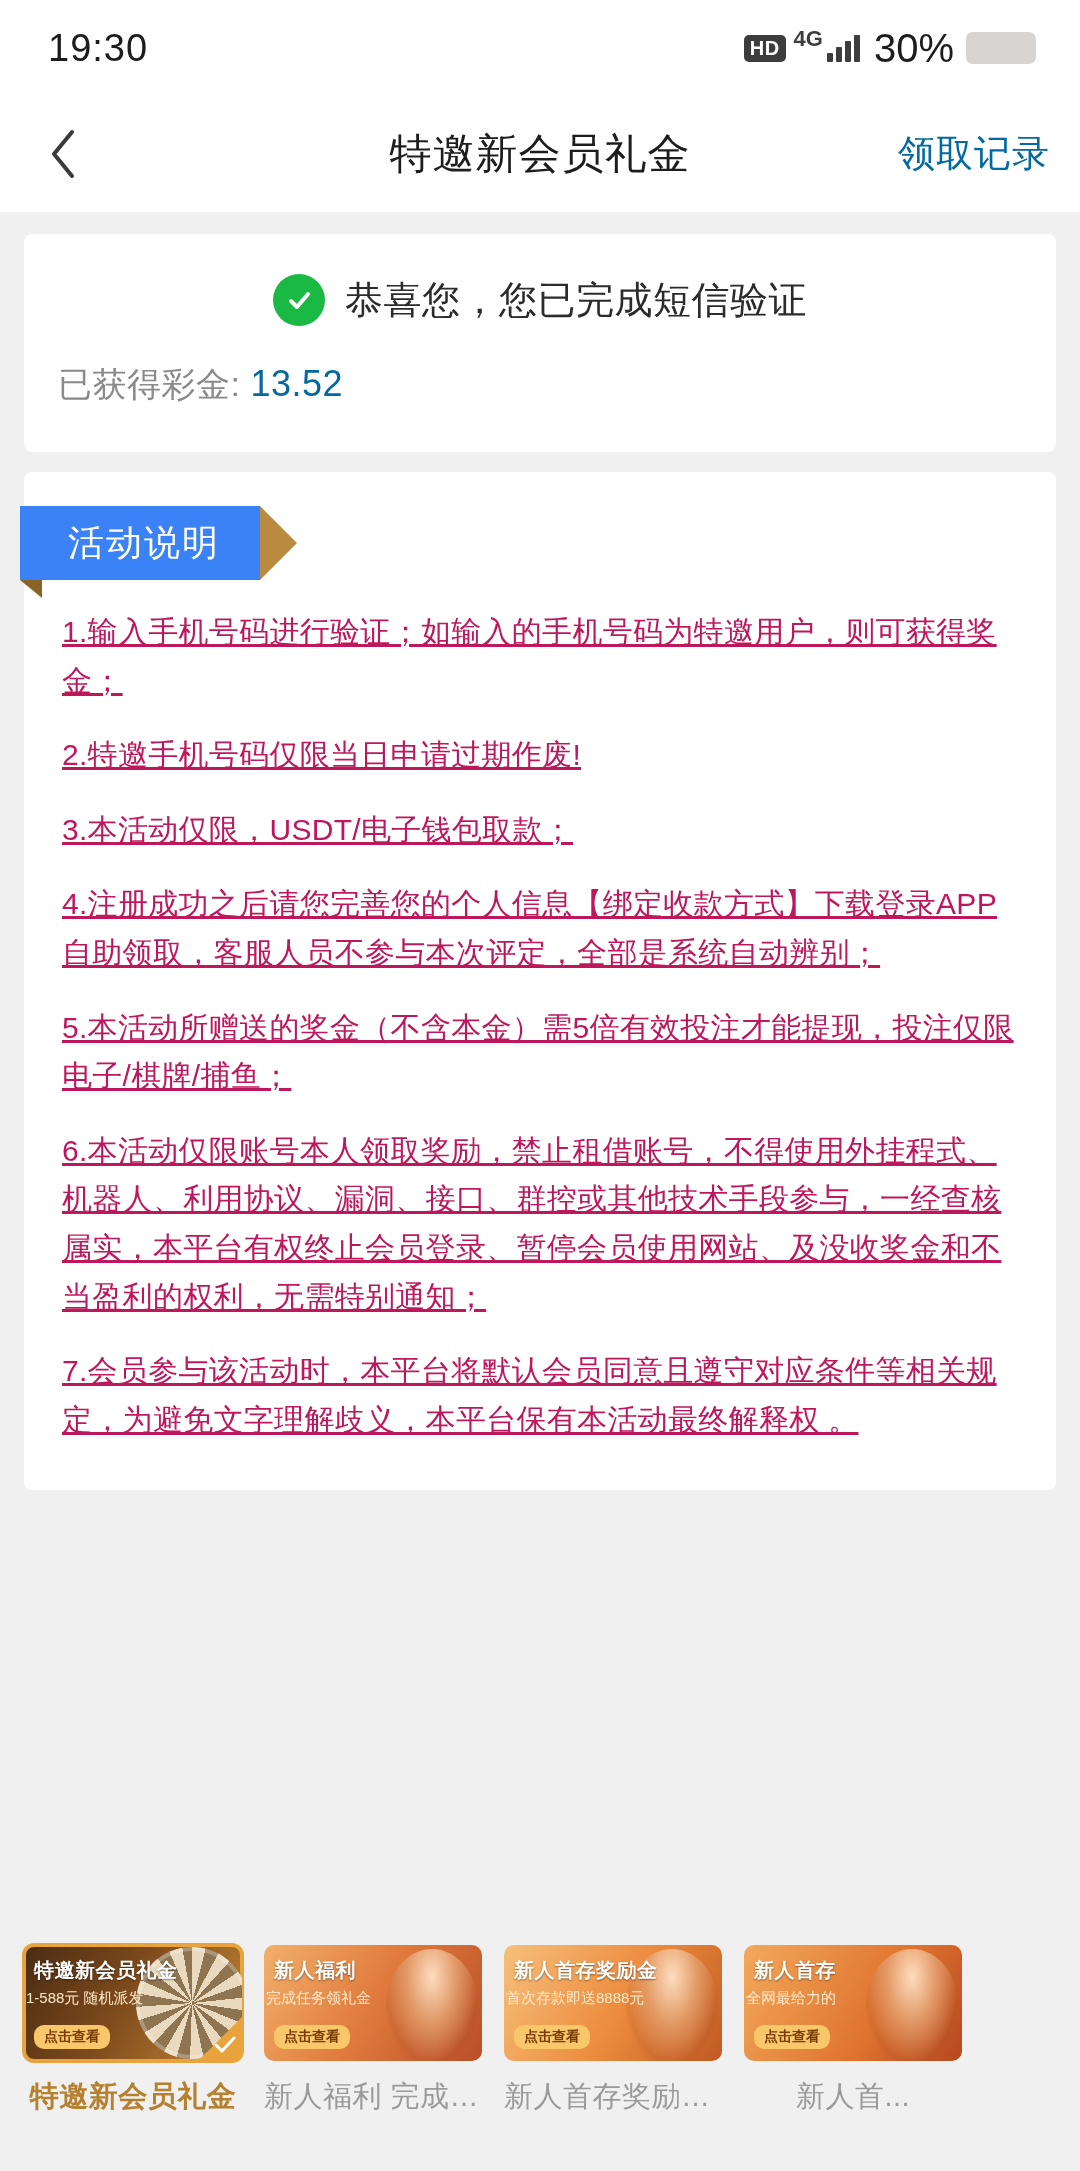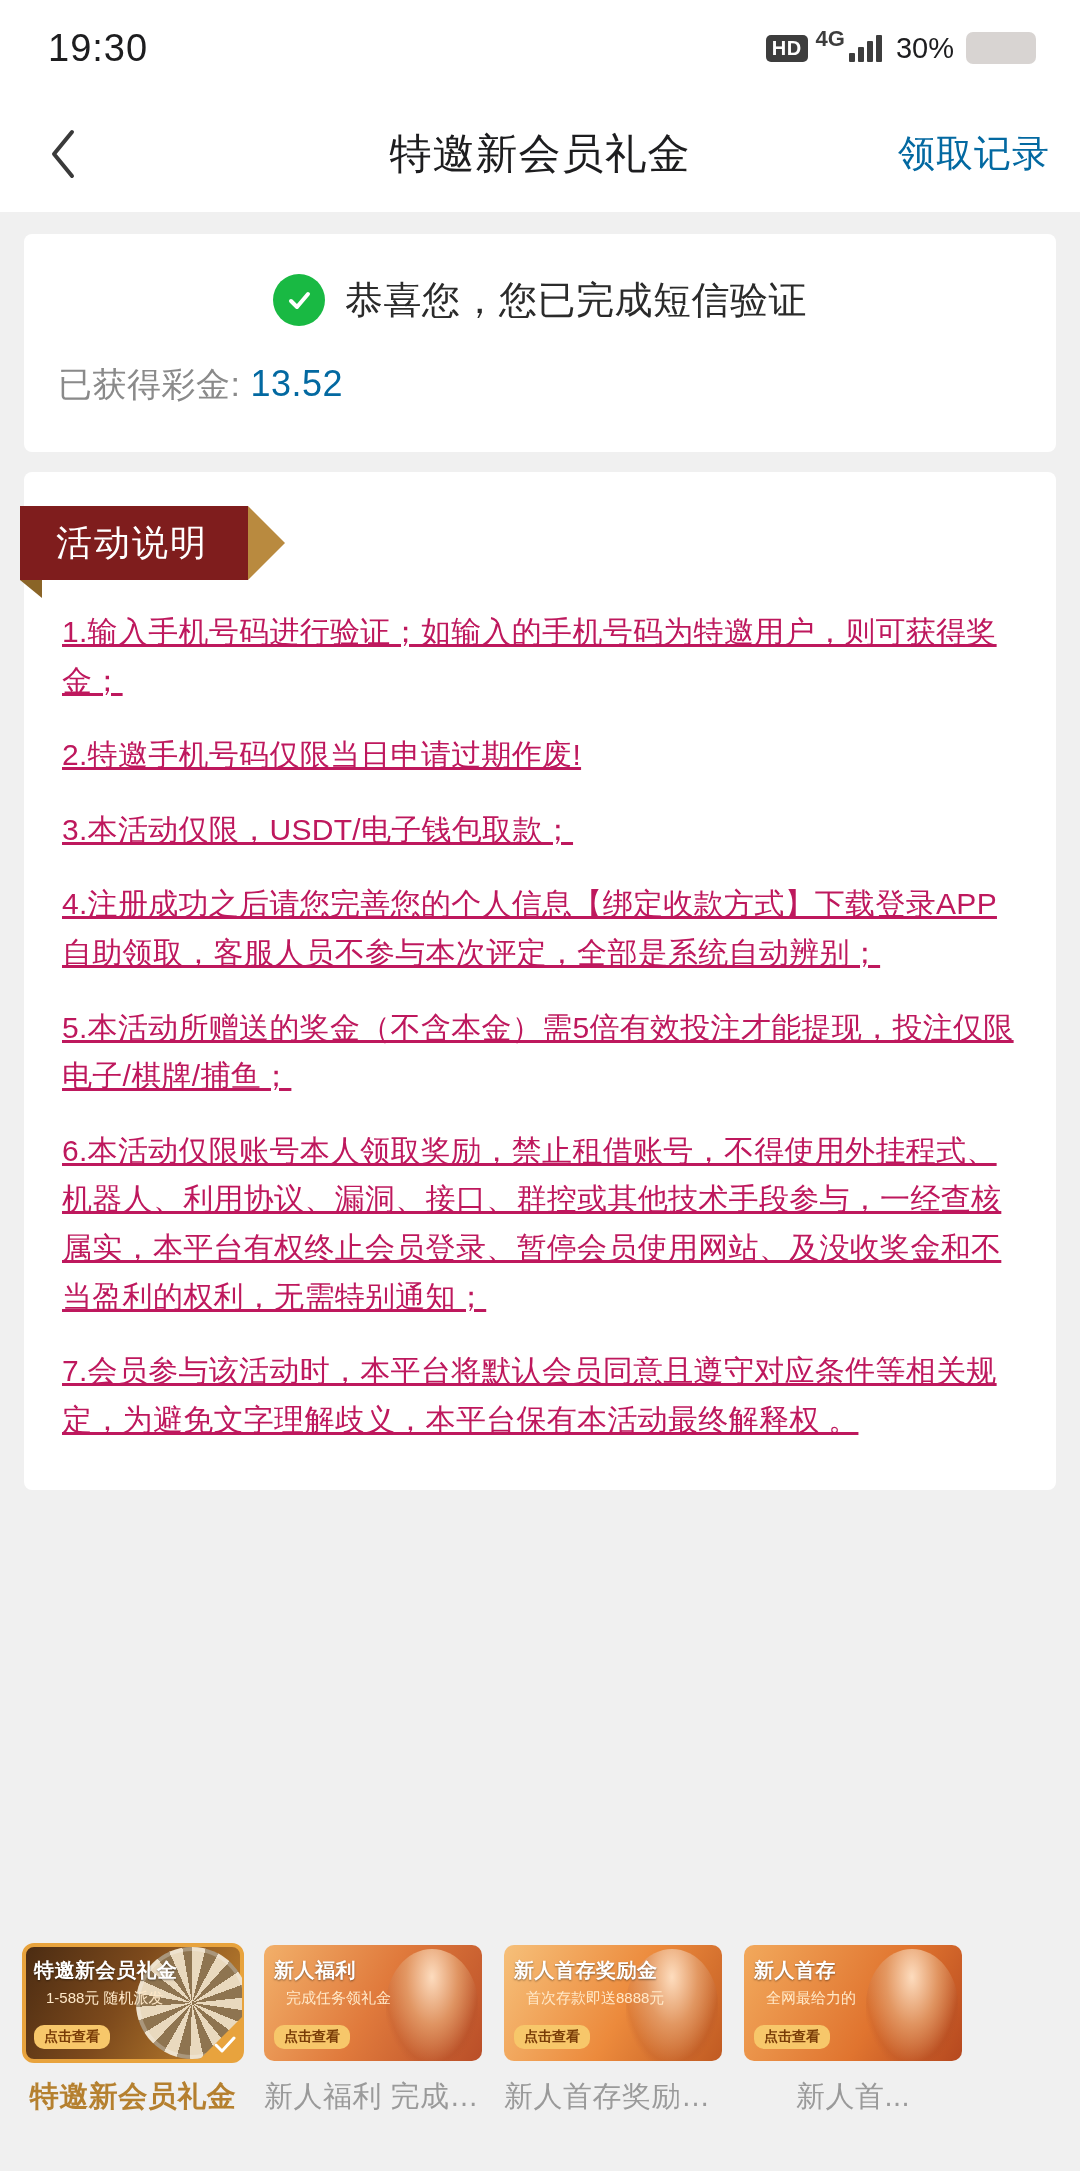--- a/index.html
+++ b/index.html
@@ -56,21 +56,21 @@
     align-items: flex-end;
     gap: 3px;
     height: 28px;
   }
   .sig-bars i { display: block; width: 6px; background: #3d3d3d; border-radius: 1px; }
   .sig-bars i:nth-child(1) { height: 9px; }
   .sig-bars i:nth-child(2) { height: 15px; }
   .sig-bars i:nth-child(3) { height: 21px; }
   .sig-bars i:nth-child(4) { height: 27px; }
   .batt-pct {
-    font-size: 29px;
+    font-size: 40px;
     color: #1d1d1f;
     margin-left: 6px;
   }
   .batt-icon {
     width: 70px;
     height: 32px;
     border-radius: 7px;
     background: #d8d4d2;
     margin-left: 4px;
   }
@@ -156,23 +156,23 @@
   
   .card-rules {
     padding: 0 0 46px 0;
     margin-top: 20px;
   }
   .ribbon {
     position: relative;
     display: inline-block;
     margin-left: -4px;
     margin-top: 34px;
-    background: #7f1d1d;
+    background: #3b82f6;
     height: 74px;
-    padding: 0 40px 0 36px;
+    padding: 0 40px 0 48px;
     color: #ffffff;
     font-size: 36px;
     line-height: 74px;
     letter-spacing: 2px;
     font-weight: 500;
   }
   .ribbon::after {
     content: "";
     position: absolute;
     right: -37px;
@@ -264,21 +264,21 @@
     left: 10px;
     top: 12px;
     font-size: 20px;
     font-weight: bold;
     letter-spacing: 0.5px;
     text-shadow: 0 1px 2px rgba(0,0,0,0.45);
     white-space: nowrap;
   }
   .bt-sub {
     position: absolute;
-    left: 22px;
+    left: 2px;
     top: 44px;
     font-size: 15px;
     color: #ffe9c9;
     white-space: nowrap;
   }
   .bt-btn {
     position: absolute;
     left: 10px;
     bottom: 12px;
     background: #f7c76a;

